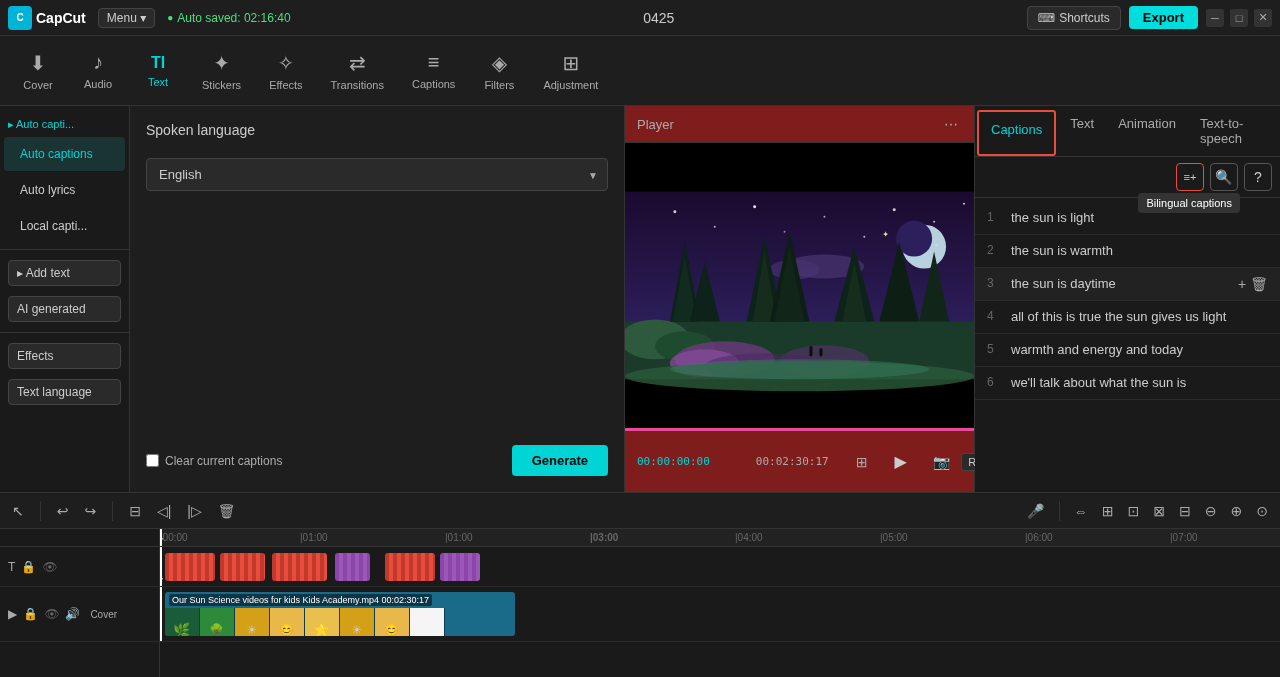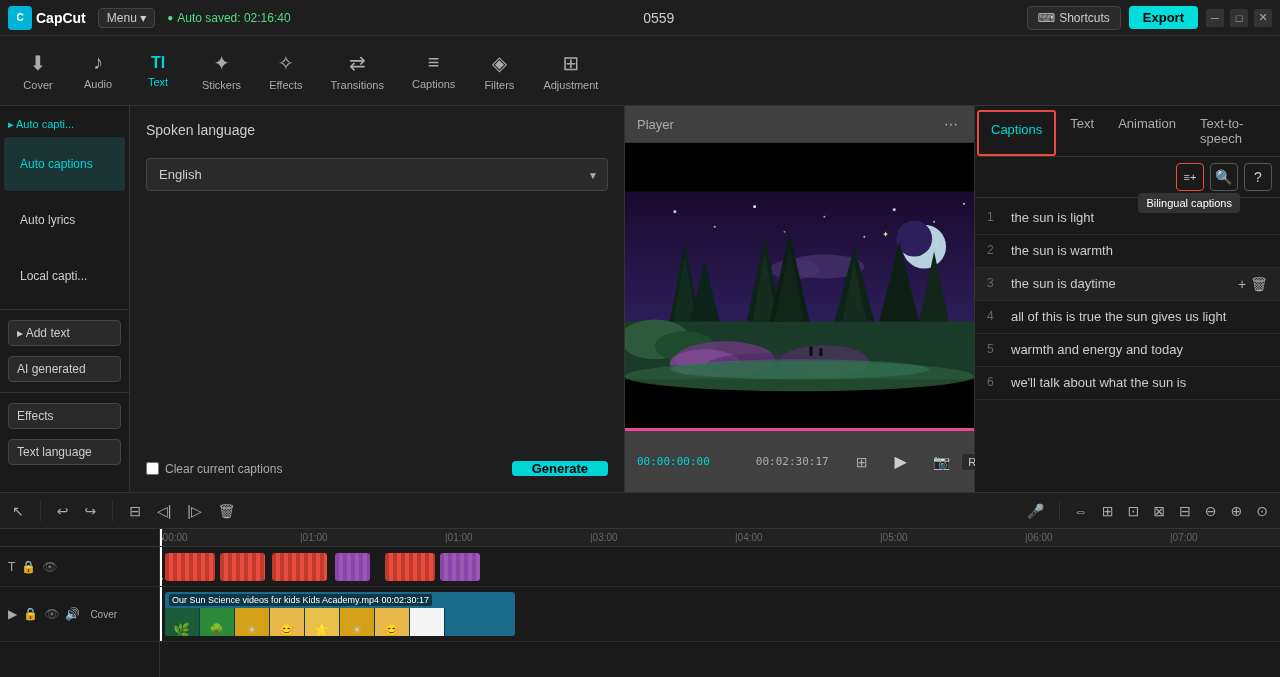--- a/index.html
+++ b/index.html
@@ -24,35 +24,35 @@
     .tool-item { display: flex; flex-direction: column; align-items: center; gap: 4px; padding: 6px 14px; cursor: pointer; border-radius: 4px; color: #aaa; font-size: 11px; min-width: 60px; }
     .tool-item.active { color: #00d4d4; }
     .tool-icon { font-size: 20px; }
 
     
     .main { display: flex; height: calc(677px - 36px - 70px - 185px); }
 
     
     .left-sidebar { width: 130px; background: #1a1a1a; border-right: 1px solid #333; padding: 8px 0; display: flex; flex-direction: column; gap: 2px; }
     .sidebar-header { color: #00d4d4; font-size: 11px; padding: 4px 8px; display: flex; align-items: center; gap: 4px; cursor: pointer; }
-    .sidebar-item { padding: 20px 16px; font-size: 12px; color: #ccc; cursor: pointer; border-radius: 4px; margin: 0 4px; }
+    .sidebar-item { padding: 10px 16px; font-size: 12px; color: #ccc; cursor: pointer; border-radius: 4px; margin: 0 4px; }
     .sidebar-item.active { background: #1a3333; color: #00d4d4; }
     .sidebar-btn { margin: 4px 8px; padding: 5px 8px; background: #2a2a2a; border: 1px solid #444; color: #ccc; border-radius: 4px; cursor: pointer; font-size: 12px; text-align: left; }
     .sidebar-divider { height: 1px; background: #333; margin: 4px 0; }
 
     
     .center-panel { flex: 1; background: #1e1e1e; padding: 16px; display: flex; flex-direction: column; gap: 12px; border-right: 1px solid #333; overflow-y: auto; }
     .section-title { font-size: 14px; font-weight: 400; color: #ccc; margin-bottom: 8px; }
     .lang-select { width: 100%; padding: 8px 12px; background: #2a2a2a; border: 1px solid #444; color: #ccc; border-radius: 4px; font-size: 13px; appearance: none; cursor: pointer; }
     .generate-row { display: flex; align-items: center; gap: 12px; margin-top: auto; padding-top: 16px; }
     .clear-check { display: flex; align-items: center; gap: 6px; font-size: 12px; color: #aaa; }
-    .generate-btn { background: #00d4d4; color: #000; border: none; padding: 0 20px; border-radius: 4px; font-size: 13px; font-weight: 600; cursor: pointer; margin-left: auto; }
-
-    
-    .player-panel { width: 350px; background: #404040; border-right: 1px solid #333; display: flex; flex-direction: column; }
+    .generate-btn { background: #00d4d4; color: #000; border: none; padding: 8px 20px; border-radius: 4px; font-size: 13px; font-weight: 600; cursor: pointer; margin-left: auto; }
+
+    
+    .player-panel { width: 350px; background: #7f1d1d; border-right: 1px solid #333; display: flex; flex-direction: column; }
     .player-header { display: flex; align-items: center; justify-content: space-between; padding: 8px 12px; border-bottom: 1px solid #333; }
     .player-title { color: #aaa; font-size: 13px; }
     .player-video { flex: 1; background: #000; display: flex; align-items: center; justify-content: center; overflow: hidden; }
     .player-video svg { width: 100%; height: 100%; }
     .player-controls { padding: 20px 12px; display: flex; align-items: center; gap: 23px; border-top: 3px solid #ec4899; }
     .time-display { color: #00d4d4; font-size: 11px; font-family: monospace; }
     .time-total { color: #aaa; font-size: 11px; font-family: monospace; }
     .play-btn { background: none; border: none; color: #ccc; font-size: 16px; cursor: pointer; }
     .player-tools { display: flex; gap: 6px; margin-left: auto; align-items: center; }
     .player-tool-btn { background: none; border: none; color: #aaa; font-size: 14px; cursor: pointer; padding: 2px 4px; }
@@ -106,21 +106,21 @@
 </head>
 <body>
 
 <div class="top-bar">
   <div class="logo">
     <div class="logo-icon">C</div>
     <span>CapCut</span>
   </div>
   <button class="menu-btn">Menu ▾</button>
   <span class="auto-saved">Auto saved: 02:16:40</span>
-  <span class="project-id">0559</span>
+  <span class="project-id">0425</span>
   <div class="top-right">
     <button class="shortcuts-btn">
       <span>⌨</span>
       <span>Shortcuts</span>
     </button>
     <button class="export-btn">Export</button>
     <div class="win-controls">
       <button class="win-btn">─</button>
       <button class="win-btn">□</button>
       <button class="win-btn">✕</button>
@@ -416,21 +416,21 @@
       </div>
     </div>
 
     <div class="timeline-tracks">
 
       <div class="tl-ruler">
         <div class="tl-playhead"></div>
         <span class="tl-ruler-mark" style="left:0px;">|00:00</span>
         <span class="tl-ruler-mark" style="left:140px;">|01:00</span>
         <span class="tl-ruler-mark" style="left:285px;">|01:00</span>
-        <span class="tl-ruler-mark" style="left:430px;">|03:00</span>
+        <span class="tl-ruler-mark" style="left:430px;font-weight:bold;">|03:00</span>
         <span class="tl-ruler-mark" style="left:575px;">|04:00</span>
         <span class="tl-ruler-mark" style="left:720px;">|05:00</span>
         <span class="tl-ruler-mark" style="left:865px;">|06:00</span>
         <span class="tl-ruler-mark" style="left:1010px;">|07:00</span>
       </div>
 
       <div class="tl-track" style="position:relative;">
         <div class="tl-playhead"></div>
 
         <div style="position:absolute;left:5px;top:6px;height:28px;width:50px;background:repeating-linear-gradient(90deg,#c0392b 0,#c0392b 4px,#e74c3c 4px,#e74c3c 8px);border-radius:3px;"></div>

